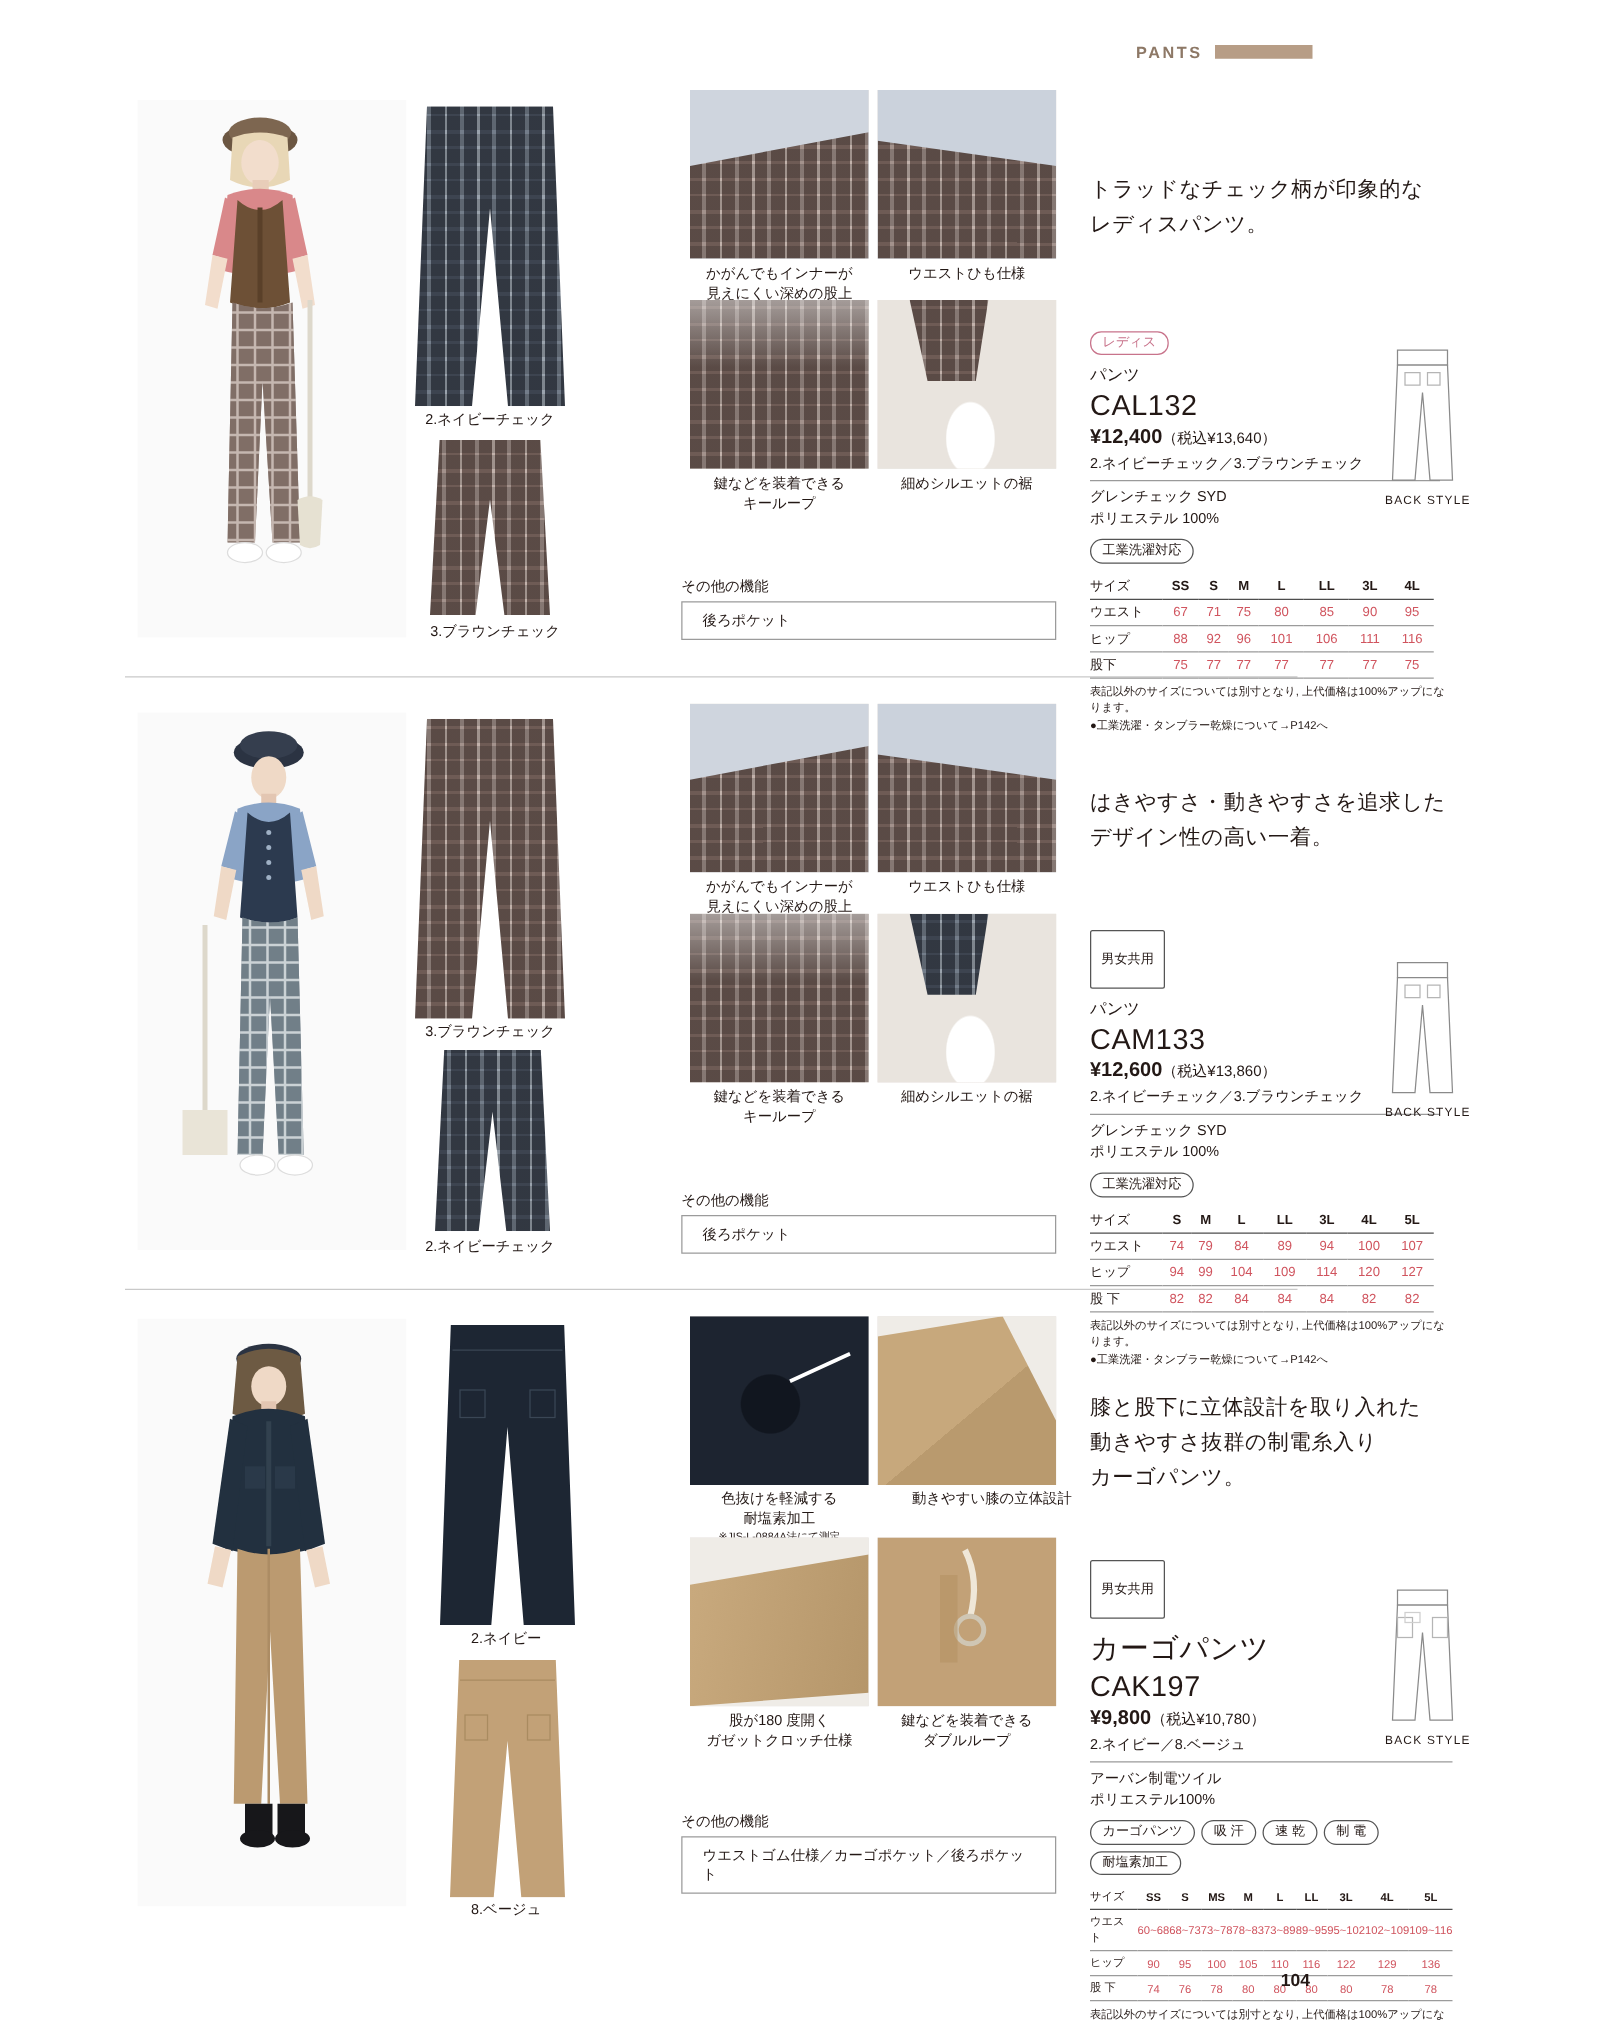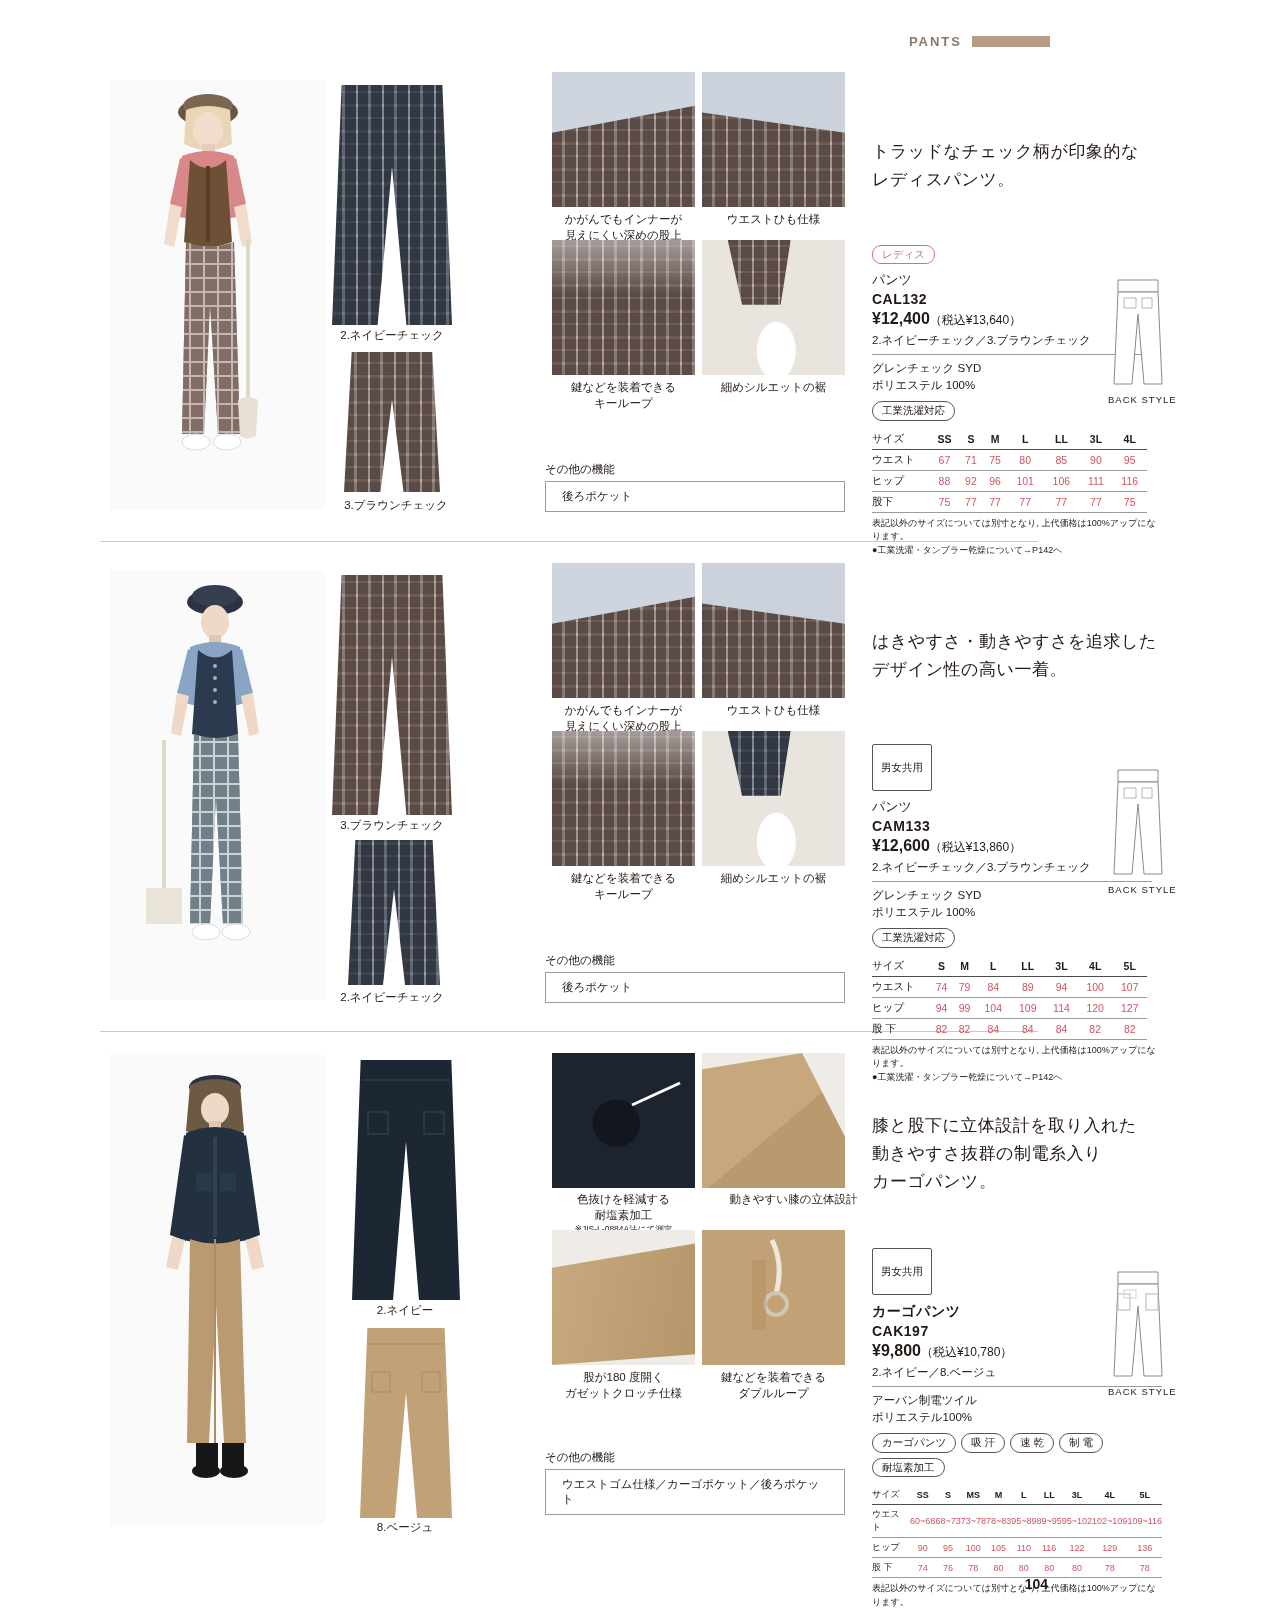--- a/index.html
+++ b/index.html
@@ -38,21 +38,21 @@
 
   
   .lead{position:absolute;font-size:17px;line-height:1.65;color:#231815;letter-spacing:.5px;}
 
   
   .tag{display:inline-block;border:1px solid #c8738b;color:#c8738b;border-radius:9px;
        font-size:10.5px;padding:2px 9px;line-height:1.2;}
   .tag-gray{display:inline-block;border:1px solid #555;color:#231815;border-radius:2px;
        font-size:10.5px;padding:16px 8px;line-height:1.2;}
   .cat{font-size:13px;margin-top:7px;}
-  .code{font-size:14px;font-weight:bold;letter-spacing:.5px;margin-top:2px;}
+  .code{font-size:23px;font-weight:normal;letter-spacing:.5px;margin-top:2px;}
   .price{font-size:16px;font-weight:bold;margin-top:3px;}
   .price small{font-size:12px;font-weight:normal;}
   .colors{font-size:11.5px;margin-top:4px;}
   .matline{border-top:1px solid #9a9a9a;margin-top:6px;padding-top:5px;font-size:11.5px;line-height:1.5;}
   .badge-row{margin-top:7px;display:flex;gap:5px;flex-wrap:wrap;}
   .badge{border:1px solid #555;border-radius:11px;font-size:10.5px;padding:2px 9px;line-height:1.3;}
 
   
   table.sz{border-collapse:collapse;font-size:10.5px;margin-top:8px;}
   table.sz th,table.sz td{border-bottom:1px solid #9b9b9b;padding:3px 0;text-align:center;}
@@ -211,21 +211,21 @@
   </div>
 
   <div class="otherfn" style="left:545px;top:462px;width:300px;">
     <div class="ofl">その他の機能</div>
     <div class="ofbox">後ろポケット</div>
   </div>
 
   <div class="lead" style="left:872px;top:138px;width:320px;white-space:pre-line;">トラッドなチェック柄が印象的な
 レディスパンツ。</div>
 
-  <div class="block" style="left:872px;top:244px;width:280px;">
+  <div class="block" style="left:872px;top:264px;width:280px;">
     <span class="tag">レディス</span>
     <div class="cat">パンツ</div>
     <div class="code">CAL132</div>
     <div class="price">
       <span>¥12,400</span><small>（税込¥13,640）</small>
     </div>
     <div class="colors">2.ネイビーチェック／3.ブラウンチェック</div>
     <div class="matline" style="white-space:pre-line;">グレンチェック SYD
 ポリエステル 100%</div>
     <div class="badge-row">
@@ -604,21 +604,21 @@
         <th>5L</th>
       </tr>
         </thead>
       <tbody>
         <tr>
           <td class="lbl">ウエスト</td>
           <td>60~68</td>
           <td>68~73</td>
           <td>73~78</td>
           <td>78~83</td>
-          <td>95~89</td>
+          <td>73~89</td>
           <td>89~95</td>
           <td>95~102</td>
           <td>102~109</td>
           <td>109~116</td>
         </tr>
         <tr>
           <td class="lbl">ヒップ</td>
           <td>90</td>
           <td>95</td>
           <td>100</td>

